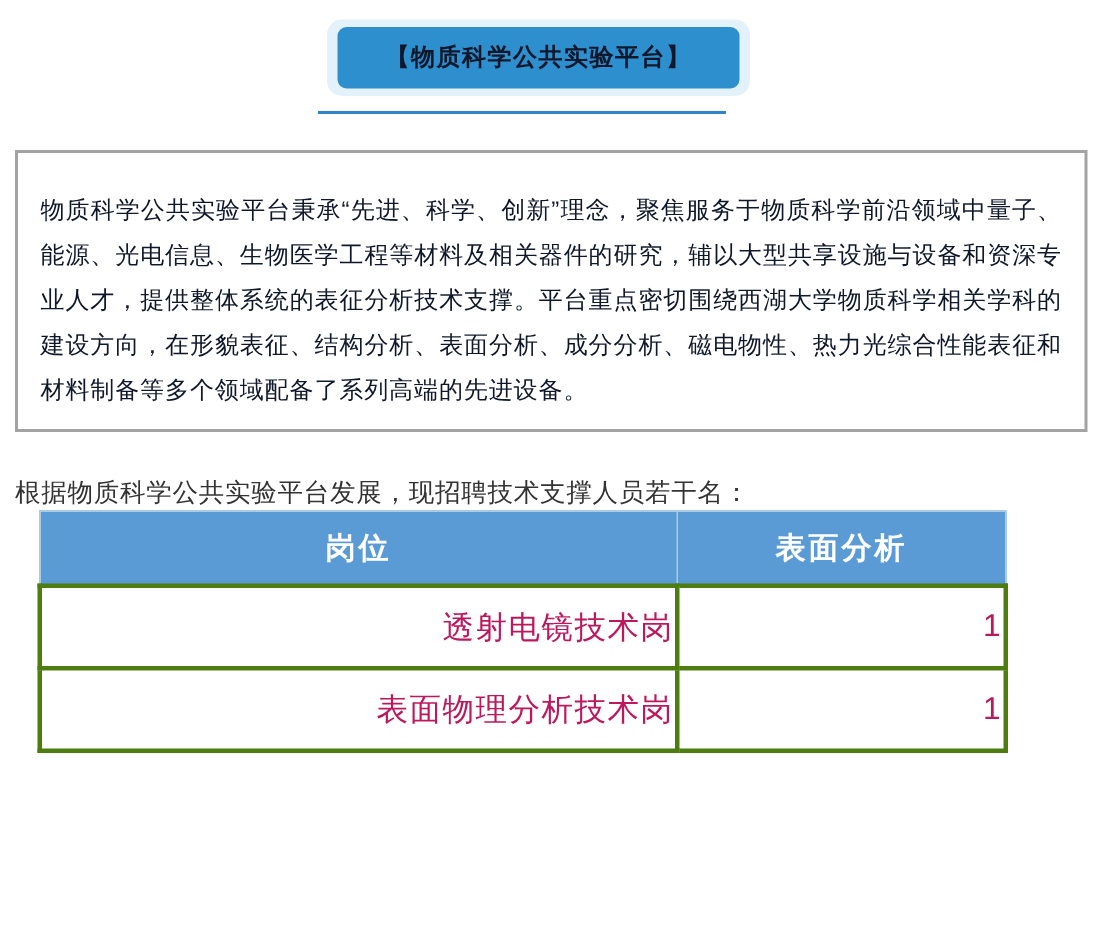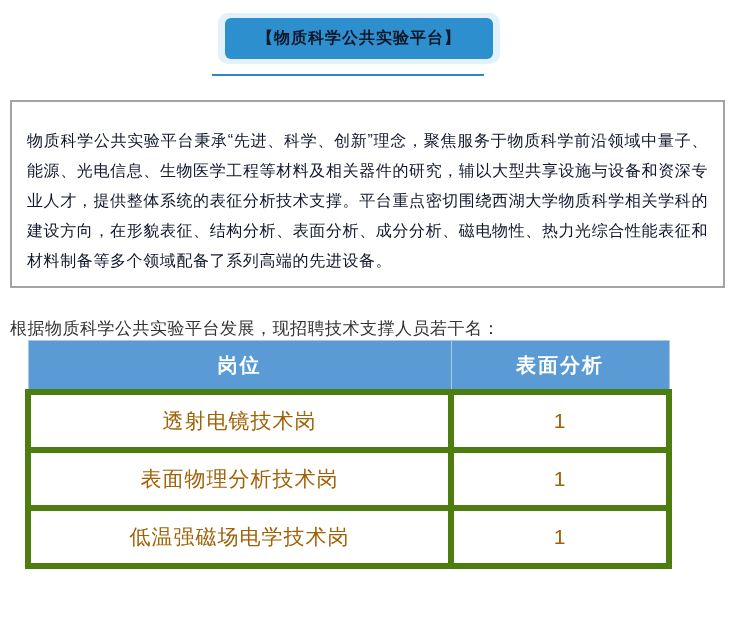--- a/index.html
+++ b/index.html
@@ -62,24 +62,24 @@
     color:#ffffff;
     font-size:20px;
     font-weight:bold;
     text-align:center;
     border:1px solid #a9cbe2;
     letter-spacing:2px;
   }
   table.positions td{
     height:50px;
     font-size:21px;
-    color:#a16207;
-    text-align:center;
+    color:#be185d;
+    text-align:right;
     vertical-align:middle;
-    border:6px solid #4d7c0f;
+    border:3px solid #4d7c0f;
     background:#ffffff;
     letter-spacing:1px;
   }
   .col-position{width:66%;}
   .col-count{width:34%;}
 </style>
 </head>
 <body>
 
 <div class="title-glow">
@@ -105,18 +105,14 @@
   </thead>
   <tbody>
     <tr>
       <td>透射电镜技术岗</td>
       <td>1</td>
     </tr>
     <tr>
       <td>表面物理分析技术岗</td>
       <td>1</td>
     </tr>
-    <tr>
-      <td>低温强磁场电学技术岗</td>
-      <td>1</td>
-    </tr>
   </tbody>
 </table>
 
 </body></html>

